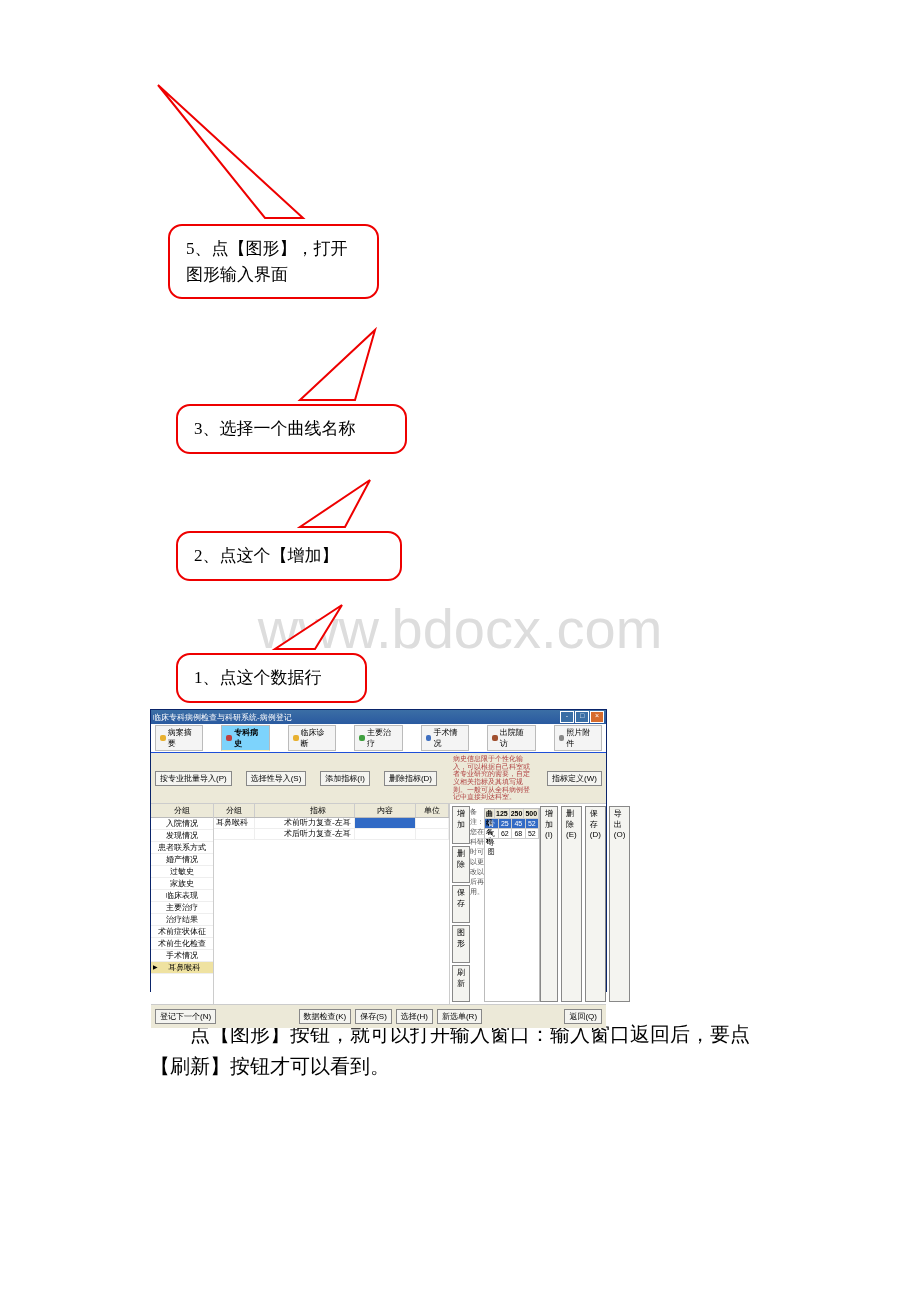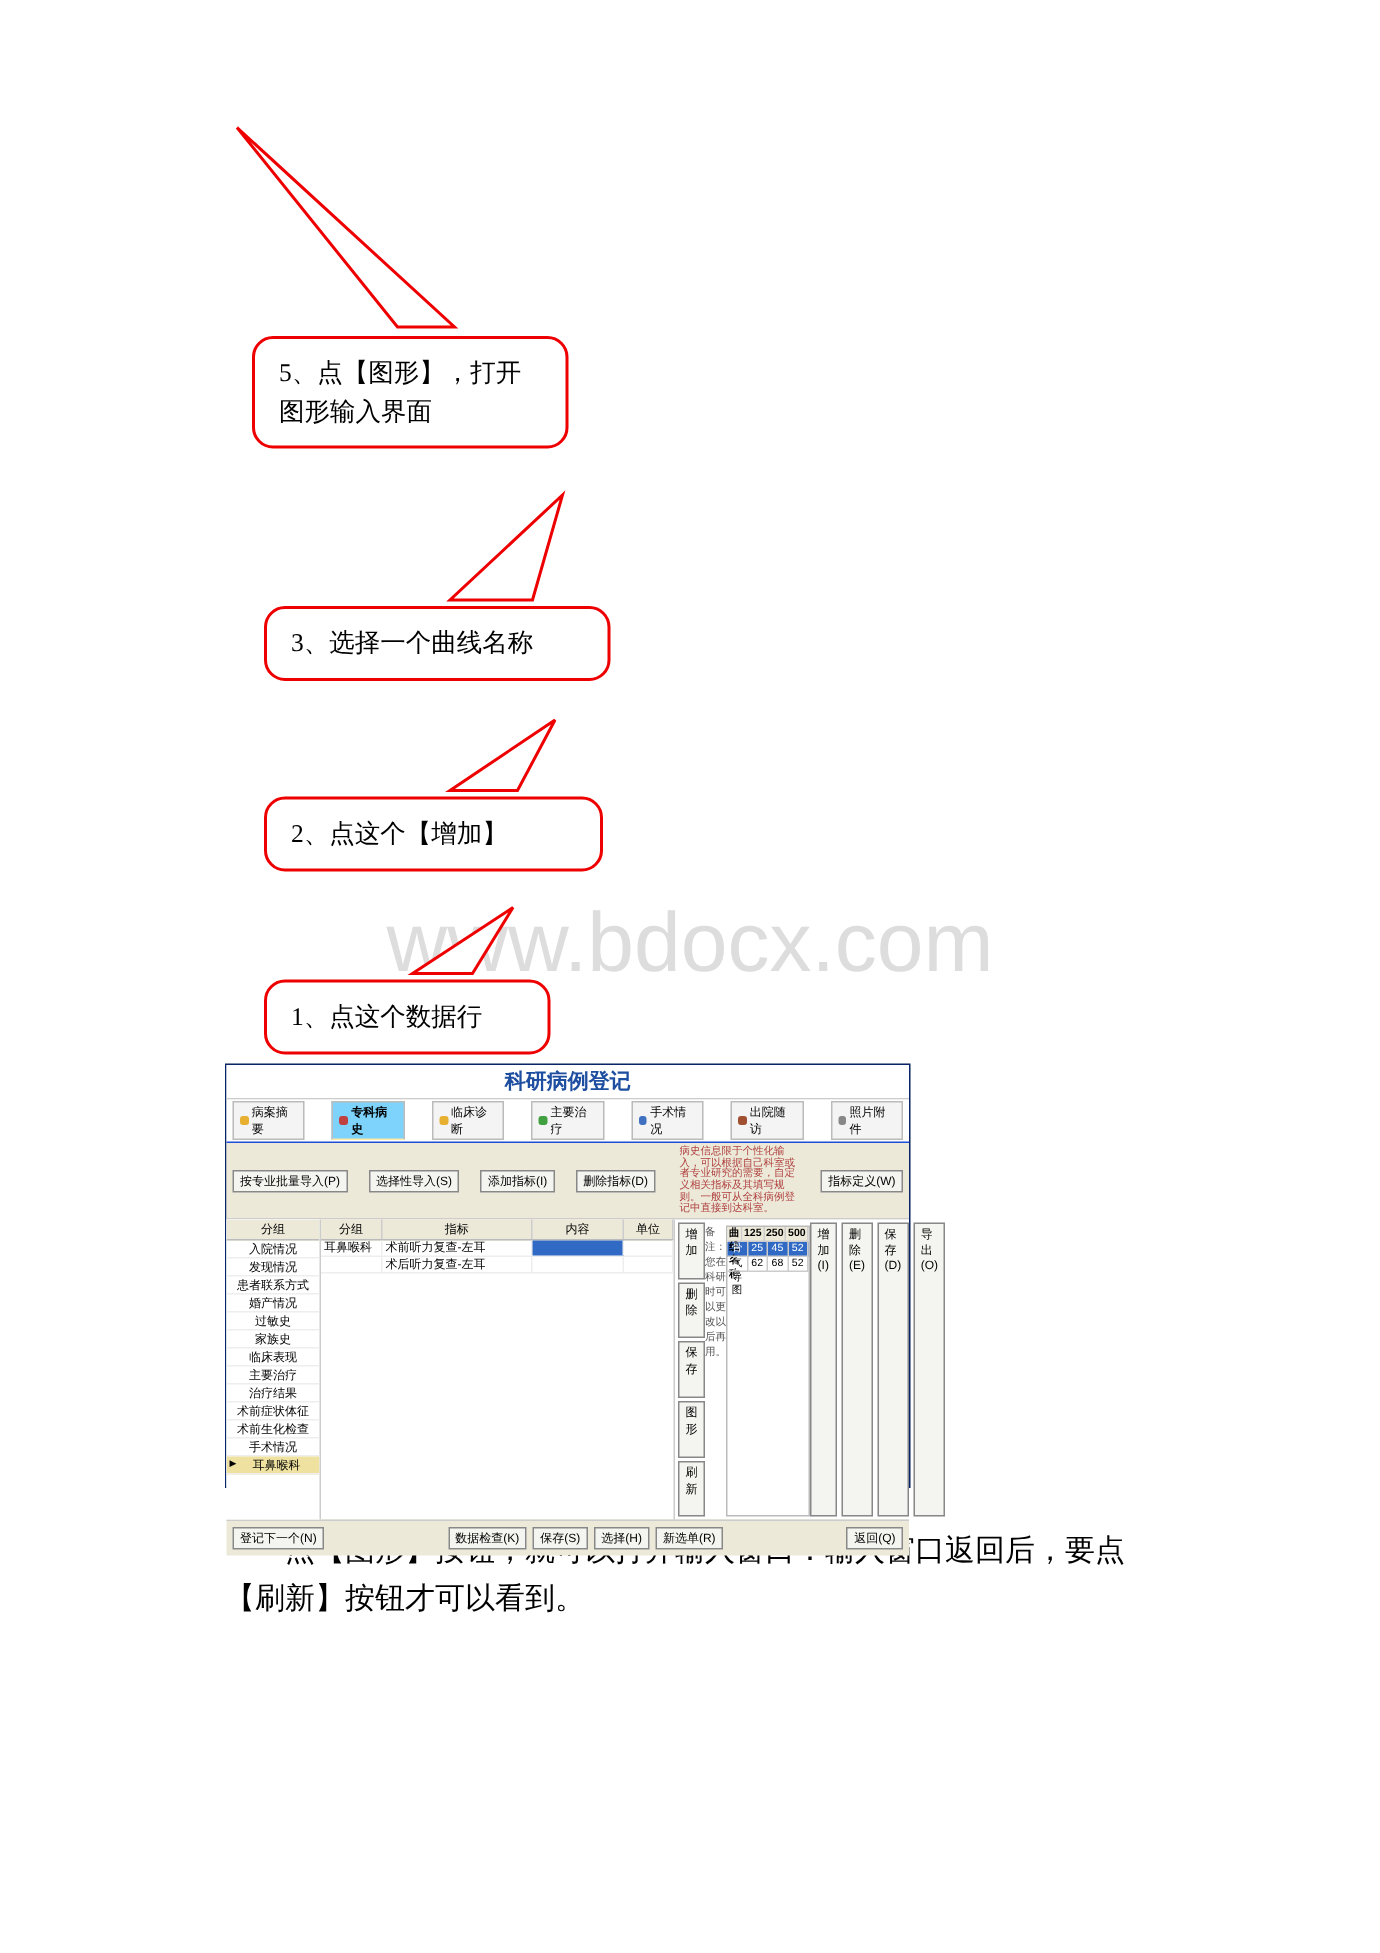--- a/index.html
+++ b/index.html
@@ -180,21 +180,21 @@
     border-bottom: 1px solid #eee;
   }
   .ct-row div {
     font-size: 8px;
     padding: 0 2px;
     height: 10px;
     line-height: 10px;
     border-right: 1px solid #eee;
   }
   .col-a { width: 36px; }
-  .col-b { flex: 1; }
+  .col-b { flex: 1; margin-left: 27px; }
   .col-c { width: 56px; }
   .col-d { width: 28px; }
   .ct-row.sel .col-c { background: #316ac5; color: #fff; }
 
   .right-panel {
     width: 156px;
     display: flex;
     padding: 2px;
     box-sizing: border-box;
   }
@@ -266,21 +266,26 @@
   <span>3、选择一个曲线名称</span>
 </div>
 <div class="callout" style="left:176px; top:531px; width:190px;">
   <span>2、点这个【增加】</span>
 </div>
 <div class="callout" style="left:176px; top:653px; width:155px;">
   <span>1、点这个数据行</span>
 </div>
 
 <div class="shot">
-  <div class="page-title">科研病例登记</div>
+  <div class="titlebar">
+    <span class="title">临床专科病例检查与科研系统-病例登记</span>
+    <span class="btn min">-</span>
+    <span class="btn max">□</span>
+    <span class="btn">×</span>
+  </div>
 
   <div class="tabs">
     <div class="tab">
         <span class="dot" style="background:#e8b030;"></span>
         <span>病案摘要</span>
       </div>
     <div class="tab active">
         <span class="dot" style="background:#c04040;"></span>
         <span>专科病史</span>
       </div>

